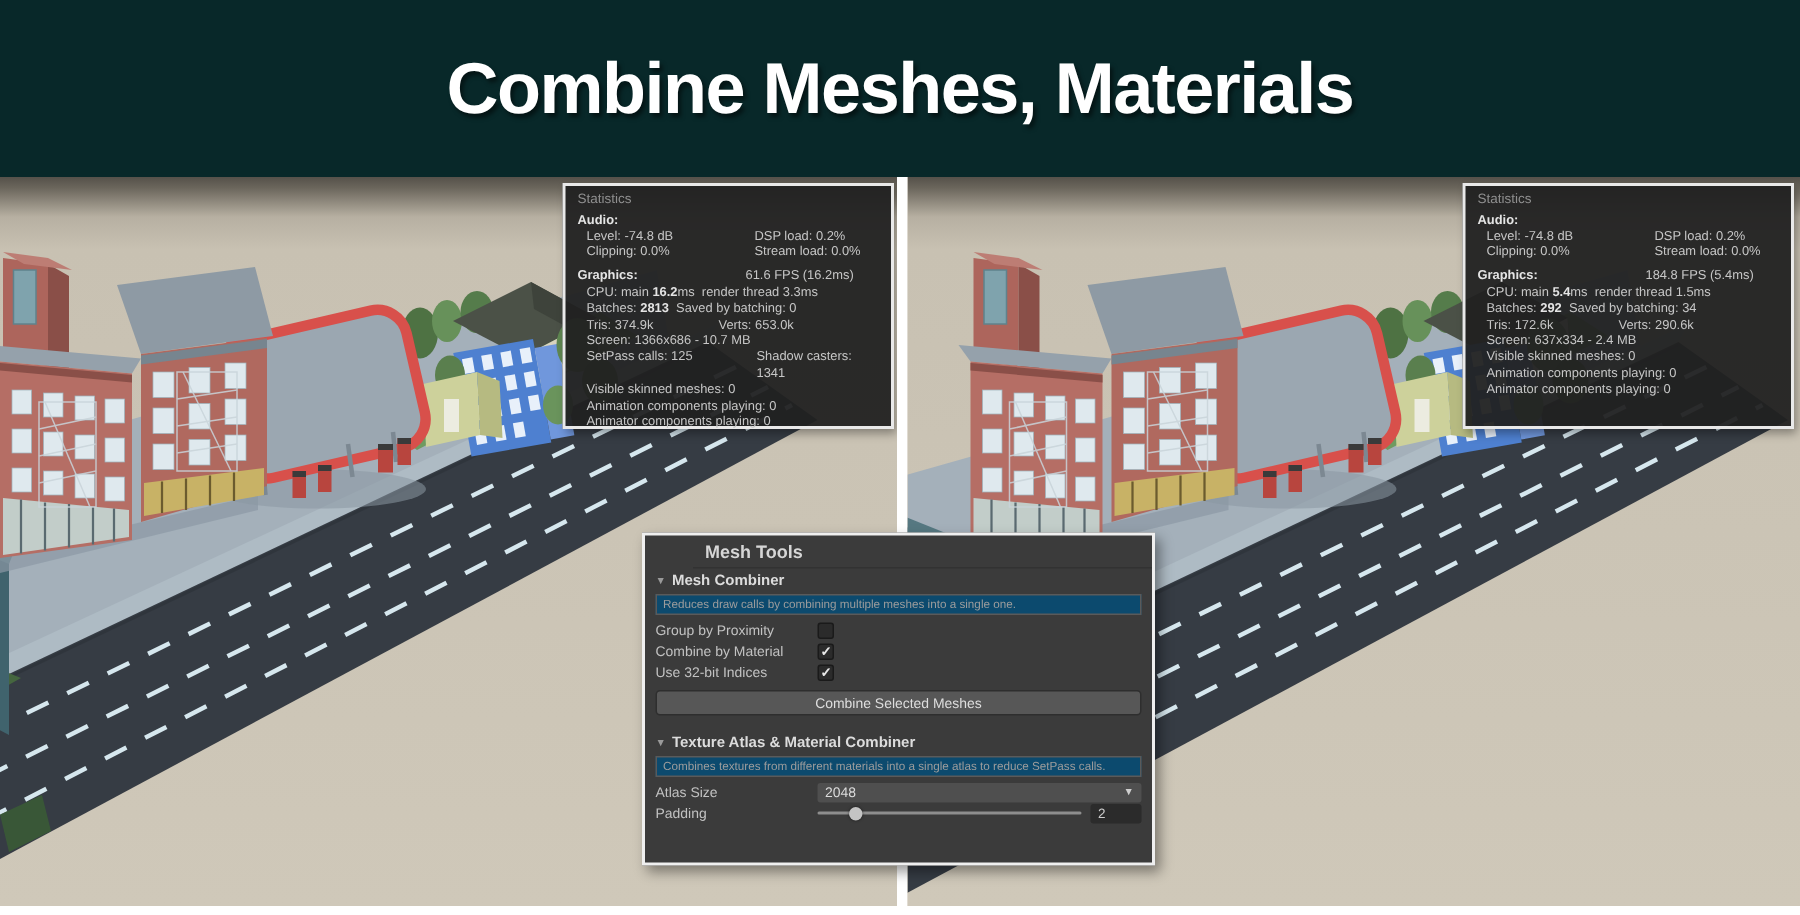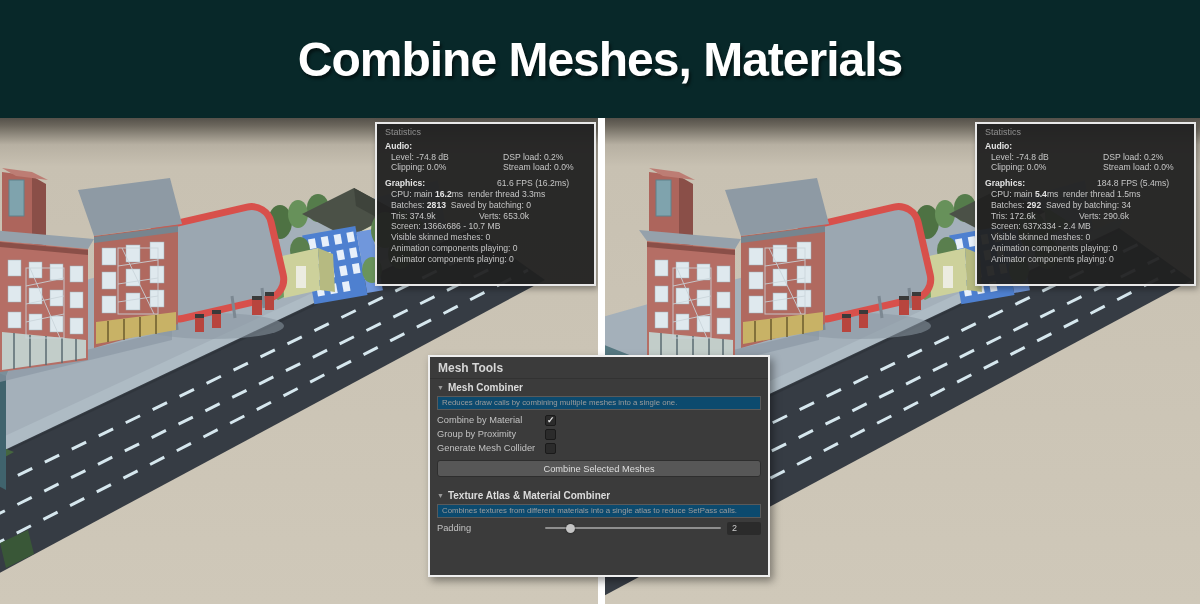--- a/index.html
+++ b/index.html
@@ -34,21 +34,21 @@
   .ind { padding-left:6px; }
   .sb { color:#e4e4e4; font-weight:bold; }
   .sgap { height:5px; }
   .pre { white-space:pre-wrap; }
 
   
   .mesh { position:absolute; left:428px; top:237px; width:342px; height:222px; z-index:20;
           background:#3b3b3b; border:2px solid #efefef; box-shadow:3px 4px 8px rgba(0,0,0,.4);
           color:#c2c2c2; }
   .mt-title { font-size:12px; font-weight:600; color:#d6d6d6; padding:4px 8px 3px;
-              border-bottom:1px solid #323232; }
+              border-bottom:1px solid #323232;margin-left:32px; }
   .mt-header { font-size:10px; font-weight:bold; color:#dcdcdc; padding:3px 7px 2px;
                display:flex; align-items:center; }
   .tri { color:#9a9a9a; font-size:7px; margin-right:4px; }
   .mt-help { margin:1px 7px 3px; border:1px solid #5a5a5a; background:#0c4a6e;
              color:#9c9c9c; font-size:7.8px; padding:1px 4px 2px; line-height:9px; }
   .mt-row { display:flex; align-items:center; height:14px; padding:0 7px; font-size:9.3px; }
   .mt-row .lbl { width:108px; color:#c2c2c2; }
   .checkbox { width:11px; height:11px; background:#2b2b2b; border:1px solid #1a1a1a;
               border-radius:2px; position:relative; }
   .checkbox.checked::after { content:"\2713"; position:absolute; left:1px; top:-1px;
@@ -280,20 +280,24 @@
         <div class="srow ind pre"><span>CPU: main </span><span class="sb">16.2</span><span>ms&nbsp; render thread 3.3ms</span></div>
         <div class="srow ind pre"><span>Batches: </span><span class="sb">2813</span><span>&nbsp; Saved by batching: 0</span></div>
         <div class="srow ind">
             <span class="cw88">Tris: 374.9k</span>
             <span>Verts: 653.0k</span>
           </div>
         <div class="srow ind">
             <span>Screen: 1366x686 - 10.7 MB</span>
           </div>
         <div class="srow ind">
+            <span class="cw118">SetPass calls: 125</span>
+            <span>Shadow casters: 1341</span>
+          </div>
+        <div class="srow ind">
             <span>Visible skinned meshes: 0</span>
           </div>
         <div class="srow ind">
             <span>Animation components playing: 0</span>
           </div>
         <div class="srow ind">
             <span>Animator components playing: 0</span>
           </div>
       </div>
     </div>
@@ -344,41 +348,48 @@
     <div class="mesh">
       <div class="mt-title">Mesh Tools</div>
 
       <div class="mt-header">
         <span class="tri">▼</span>
         <span>Mesh Combiner</span>
       </div>
       <div class="mt-help">Reduces draw calls by combining multiple meshes into a single one.</div>
 
       <div class="mt-row">
+        <span class="lbl">Group by Proximity</span>
+        <span class="checkbox"></span>
+      </div>
+      <div class="mt-row">
         <span class="lbl">Combine by Material</span>
         <span class="checkbox checked"></span>
       </div>
       <div class="mt-row">
-        <span class="lbl">Group by Proximity</span>
-        <span class="checkbox"></span>
-      </div>
-      <div class="mt-row">
-        <span class="lbl">Generate Mesh Collider</span>
-        <span class="checkbox"></span>
+        <span class="lbl">Use 32-bit Indices</span>
+        <span class="checkbox checked"></span>
       </div>
 
       <div class="mt-btn">Combine Selected Meshes</div>
       <div class="mt-gap"></div>
 
       <div class="mt-header">
         <span class="tri">▼</span>
         <span>Texture Atlas &amp; Material Combiner</span>
       </div>
       <div class="mt-help">Combines textures from different materials into a single atlas to reduce SetPass calls.</div>
 
+      <div class="mt-row">
+        <span class="lbl">Atlas Size</span>
+        <span class="dropdown">
+          <span>2048</span>
+          <span class="caret">▼</span>
+        </span>
+      </div>
       <div class="mt-row">
         <span class="lbl">Padding</span>
         <span class="slider-wrap">
           <span class="track">
               <span class="thumb"></span>
             </span>
           <span class="valbox">2</span>
         </span>
       </div>
 

